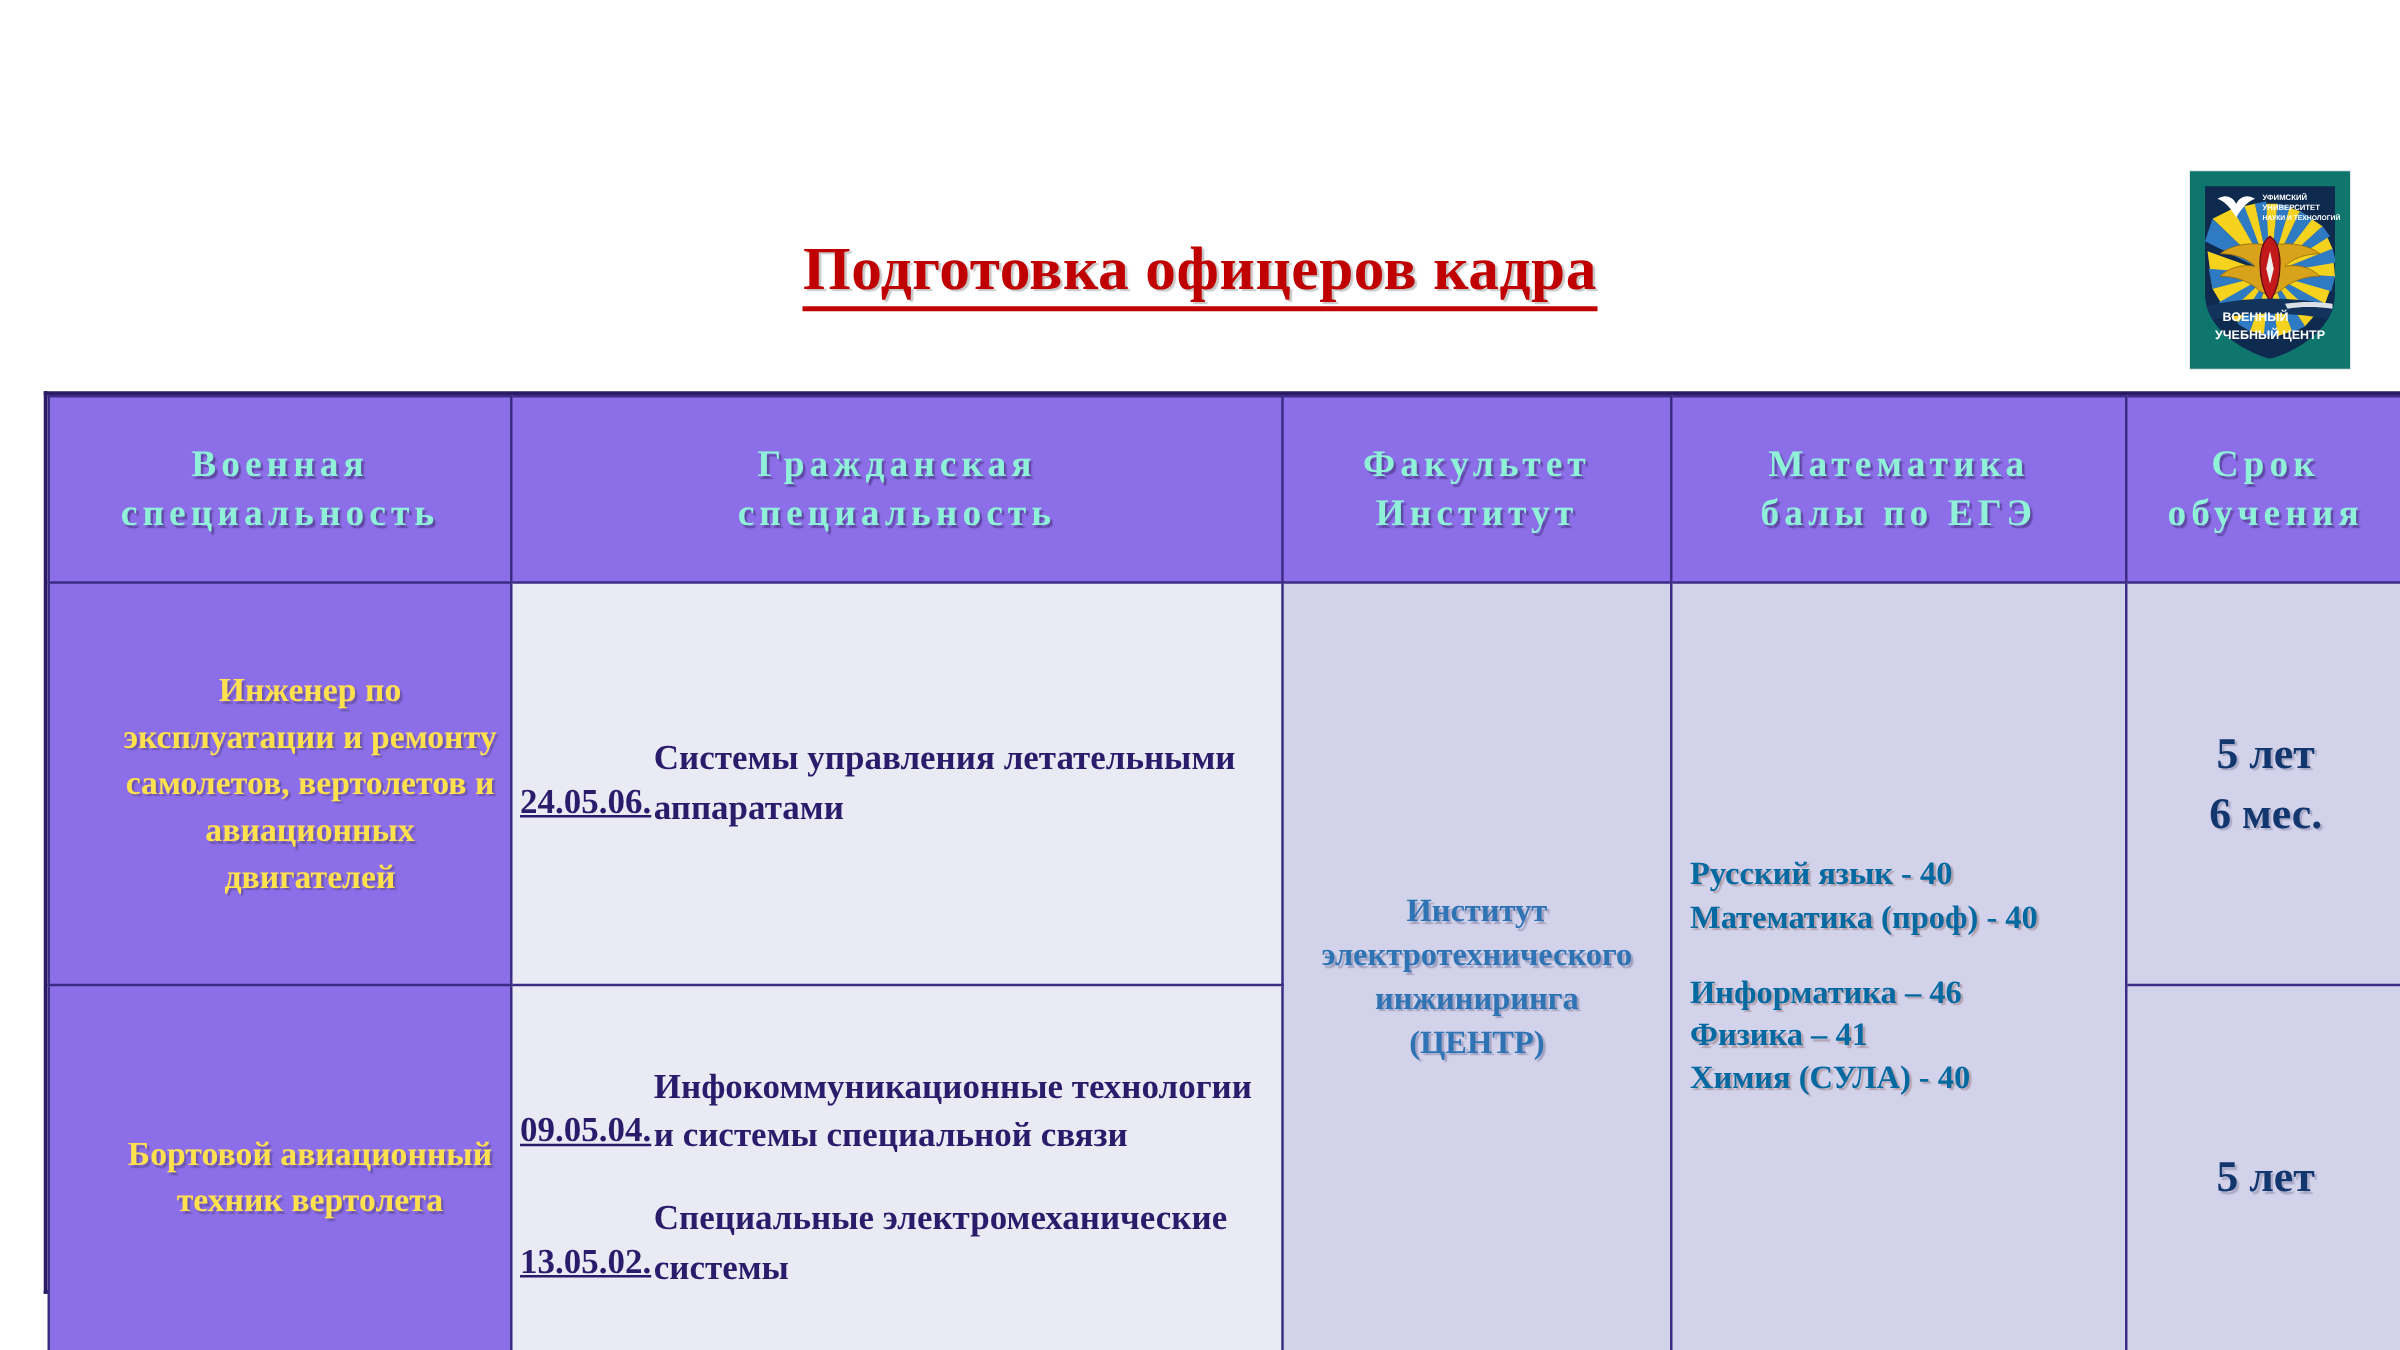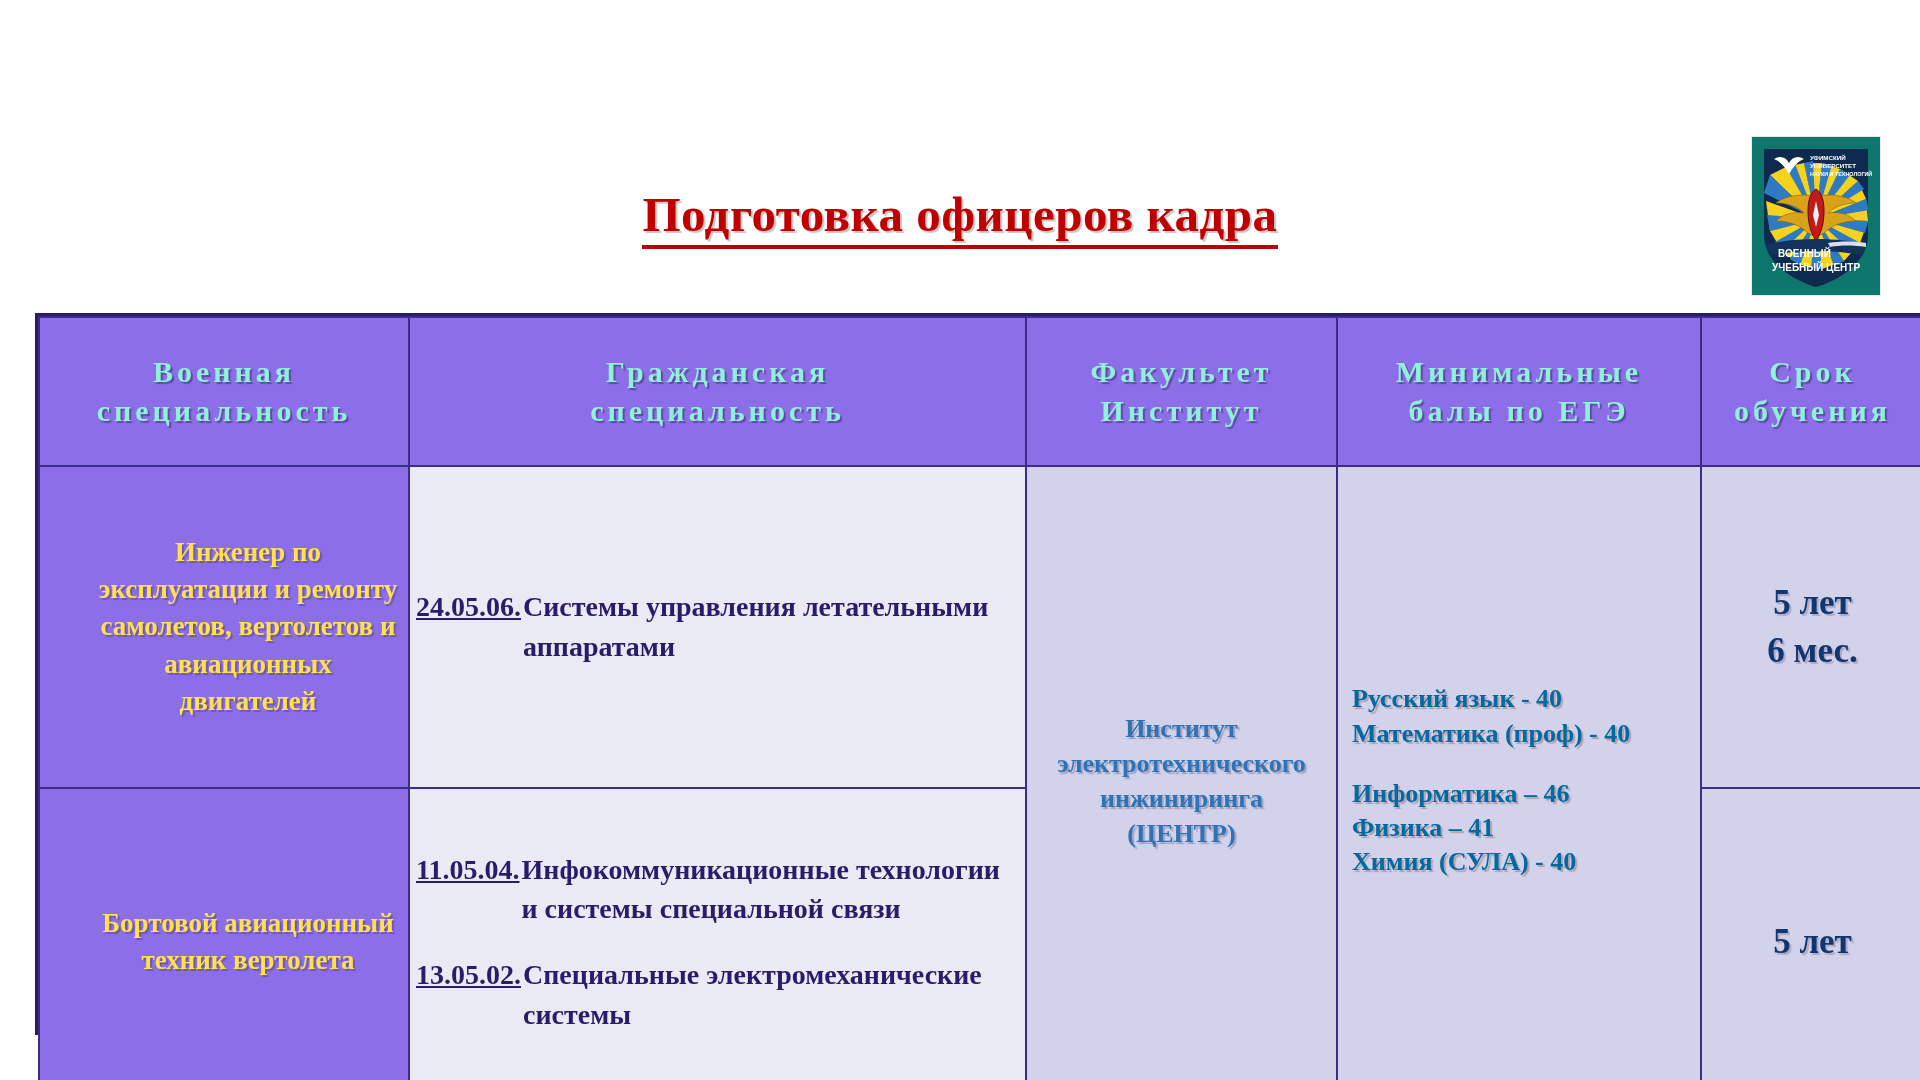--- a/index.html
+++ b/index.html
@@ -110,20 +110,21 @@
     font-weight:bold;
     font-size:28px;
     line-height:1.42;
   }
   .civ-code{
     flex:0 0 auto;
     text-decoration:underline;
     text-underline-offset:2px;
     padding-left:6px;
     white-space:nowrap;
+    margin-top:35px;
   }
   .civ-name{flex:1 1 auto;padding-left:2px;}
 
   .inst{
     background:#D2D2EA;
     text-align:center;
   }
   .inst .it{
     color:#2E74B5;
     font-weight:bold;
@@ -258,21 +259,21 @@
           </td>
           <td class="hd">
             <span class="ht">Гражданская</span>
             <span class="ht">специальность</span>
           </td>
           <td class="hd">
             <span class="ht">Факультет</span>
             <span class="ht">Институт</span>
           </td>
           <td class="hd">
-            <span class="ht">Минимальные</span>
+            <span class="ht">Математика</span>
             <span class="ht">балы по ЕГЭ</span>
           </td>
           <td class="hd">
             <span class="ht">Срок</span>
             <span class="ht">обучения</span>
           </td>
         </tr>
 
         <tr style="height:267px;">
           <td class="mil">
@@ -306,21 +307,21 @@
           </td>
         </tr>
 
         <tr style="height:308px;">
           <td class="mil">
             <span class="mt">Бортовой авиационный техник вертолета</span>
           </td>
           <td class="civ">
             <span class="civ-block">
               <span class="civ-row">
-                <span class="civ-code">11.05.04.</span>
+                <span class="civ-code">09.05.04.</span>
                 <span class="civ-name">Инфокоммуникационные технологии и системы специальной связи</span>
               </span>
             </span>
             <span class="civ-block">
               <span class="civ-row">
                 <span class="civ-code">13.05.02.</span>
                 <span class="civ-name">Специальные электромеханические системы</span>
               </span>
             </span>
           </td>

